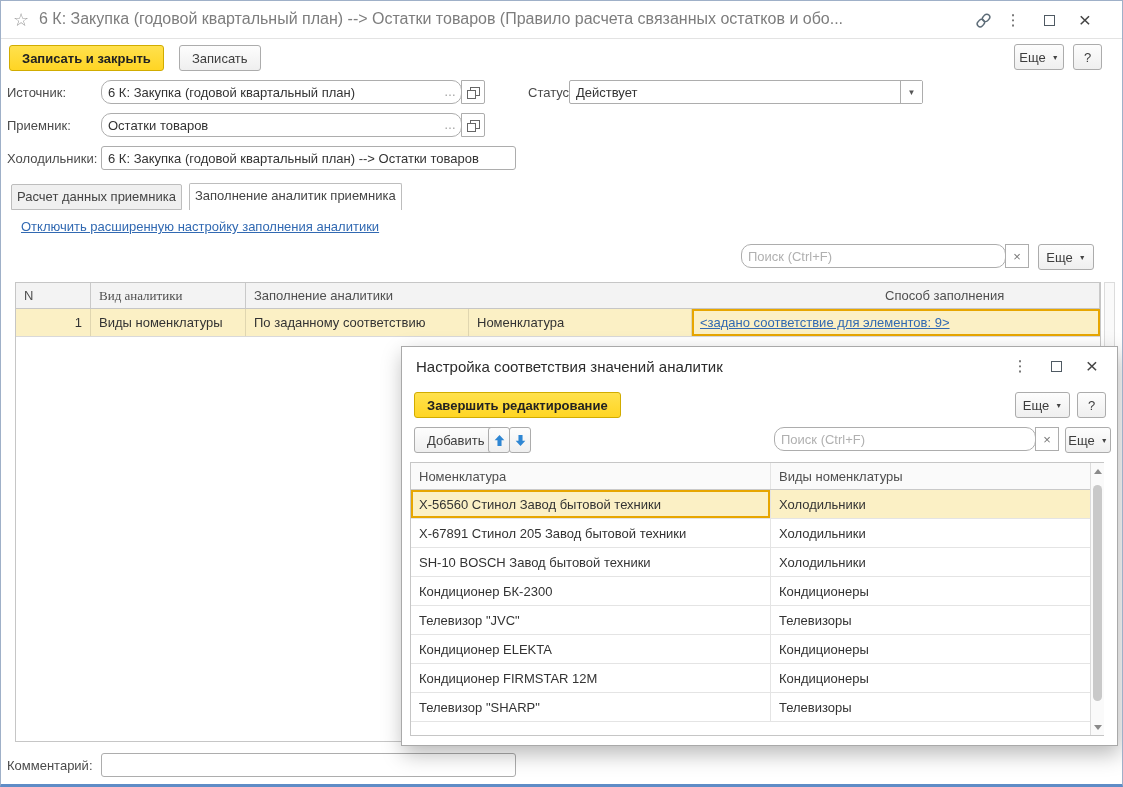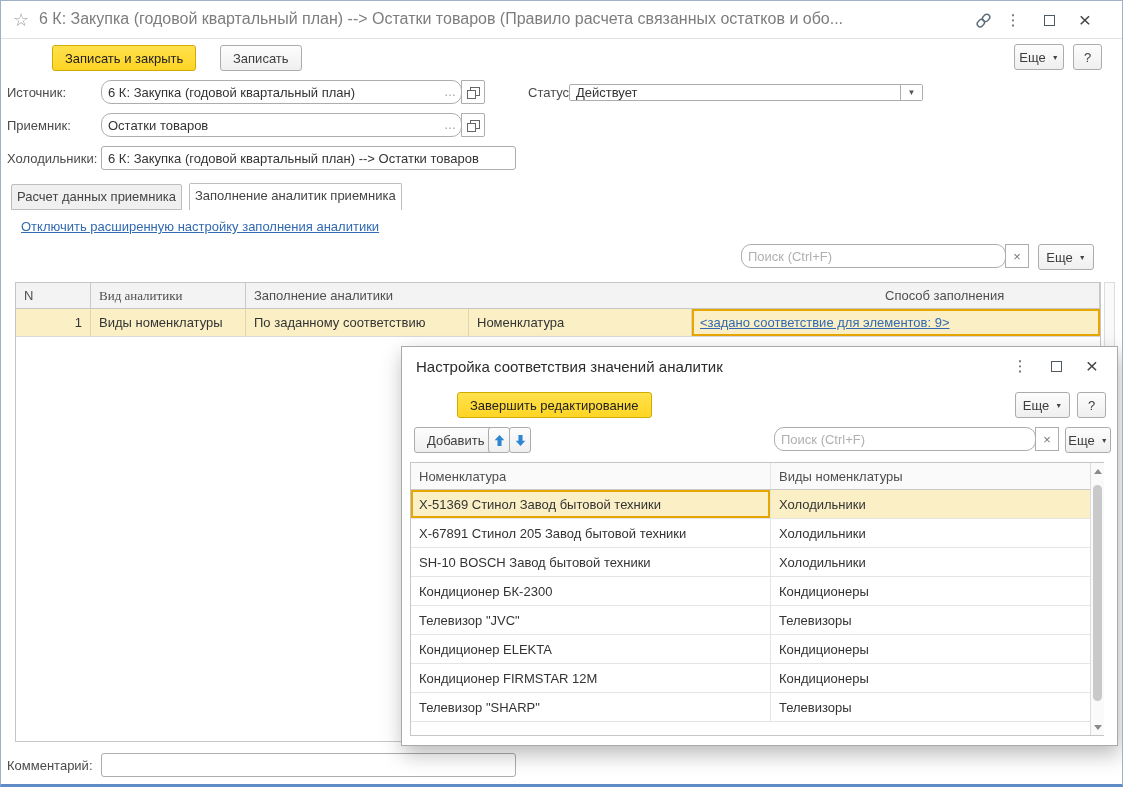--- a/index.html
+++ b/index.html
@@ -15,21 +15,21 @@
   .tb-btn { position: absolute; top: 8px; width: 22px; height: 22px; display: flex; align-items: center; justify-content: center; color: #4F5A63; cursor: pointer; font-size: 15px; }
   .tb-dots { font-size: 15px; letter-spacing: 0; color: #555; }
   .sq { display: inline-block; width: 11px; height: 11px; border: 1.5px solid #4F5A63; background: transparent; }
   .tb-close { font-size: 21px; color: #444; }
   
   .btn {
     position: absolute; height: 26px; display: inline-flex; align-items: center; justify-content: center;
     padding: 0 12px; font-size: 13px; color: #3D3D3D; background: linear-gradient(#FDFDFD, #EFEFEF);
     border: 1px solid #ACACAC; border-radius: 3px; cursor: pointer; white-space: nowrap;
   }
-  .btn-yellow { background: linear-gradient(#FFE14D, #FFD524); border-color: #D1AC00; font-weight: normal; color: #222; margin-left: 43px; }
+  .btn-yellow { background: linear-gradient(#FFE14D, #FFD524); border-color: #D1AC00; font-weight: bold; color: #222; }
   .caret { font-size: 7px; color: #444; margin-left: 6px; }
   .btn-sq { padding: 0; width: 22px; }
   
   .lbl { position: absolute; font-size: 13px; color: #4A4A4A; }
   .field { position: absolute; display: flex; height: 24px; }
   .fbox { flex: 1; display: flex; border: 1px solid #ADADAD; border-radius: 10px; background: #fff; }
   .fbox input { flex: 1; border: 0; outline: 0; padding: 0 6px; font-family: "Liberation Sans", sans-serif; font-size: 13px; color: #333; background: transparent; }
   input::placeholder { color: #B0B0B0; }
   .dots-btn { width: 22px; display: flex; align-items: center; justify-content: center; color: #9B9B9B; font-size: 12px; cursor: pointer; }
   .side-btn { width: 24px; margin-left: -1px; border: 1px solid #ADADAD; border-radius: 0 2px 2px 0; background: #fff; display: flex; align-items: center; justify-content: center; cursor: pointer; }
@@ -88,21 +88,21 @@
     <span class="tb-btn tb-dots" style="right:98px;">⋮</span>
     <span class="tb-btn" style="right:62px;">
         <span class="sq"></span>
       </span>
     <span class="tb-btn tb-close" style="right:26px;">×</span>
   </div>
 
   <button class="btn btn-yellow" style="left:8px; top:44px;">
       <span>Записать и закрыть</span>
     </button>
-  <button class="btn" style="left:178px; top:44px;margin-left:41px;">
+  <button class="btn" style="left:178px; top:44px;">
       <span>Записать</span>
     </button>
   <button class="btn" style="left:1013px; top:43px; width:50px;">
       <span>Еще</span>
       <span class="caret">▼</span>
     </button>
   <button class="btn" style="left:1072px; top:43px; width:29px; padding:0;">
       <span>?</span>
     </button>
 
@@ -110,21 +110,21 @@
   <div class="field" style="left:100px; top:79px; width:384px;">
     <span class="fbox">
         <input value="6 К: Закупка (годовой квартальный план)" style="">
         <span class="dots-btn">…</span>
       </span>
     <span class="side-btn">
         <span class="open-ic"></span>
       </span>
   </div>
   <span class="lbl" style="left:527px; top:84px;">Статус:</span>
-  <div class="field" style="left:568px; top:79px; width:354px;align-items:center;">
+  <div class="field" style="left:568px; top:79px; width:354px;">
     <span class="fbox" style="border-radius:2px;">
         <input value="Действует" style="">
         <span class="combo-arrow">▼</span>
       </span>
   </div>
 
   <span class="lbl" style="left:6px; top:117px;">Приемник:</span>
   <div class="field" style="left:100px; top:112px; width:384px;">
     <span class="fbox">
         <input value="Остатки товаров" style="">
@@ -228,21 +228,21 @@
         <span class="caret">▼</span>
       </button>
 
     <div class="dlg-table">
       <div class="d-header">
         <div class="dcell dc-name">Номенклатура</div>
         <div class="dcell dc-kind">Виды номенклатуры</div>
       </div>
       <div>
           <div class="dlg-row selected">
-    <div class="dcell dc-name focus-cell">Х-51369 Стинол Завод бытовой техники</div>
+    <div class="dcell dc-name focus-cell">Х-56560 Стинол Завод бытовой техники</div>
     <div class="dcell dc-kind">Холодильники</div>
   </div>
           <div class="dlg-row">
     <div class="dcell dc-name">Х-67891 Стинол 205 Завод бытовой техники</div>
     <div class="dcell dc-kind">Холодильники</div>
   </div>
           <div class="dlg-row">
     <div class="dcell dc-name">SH-10 BOSCH Завод бытовой техники</div>
     <div class="dcell dc-kind">Холодильники</div>
   </div>

